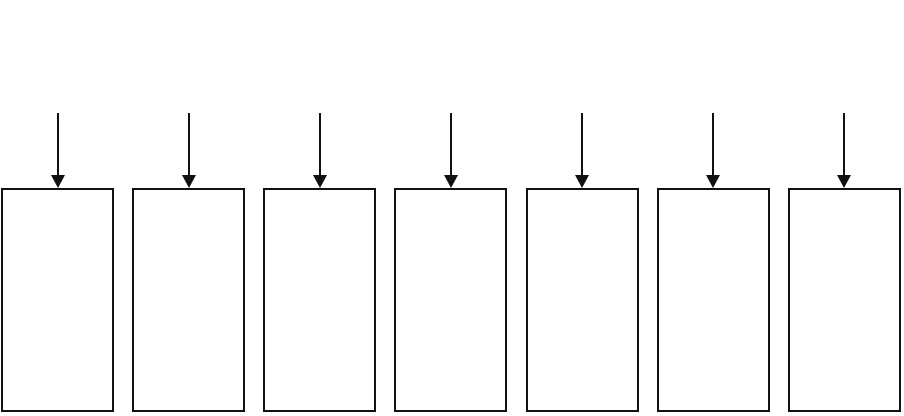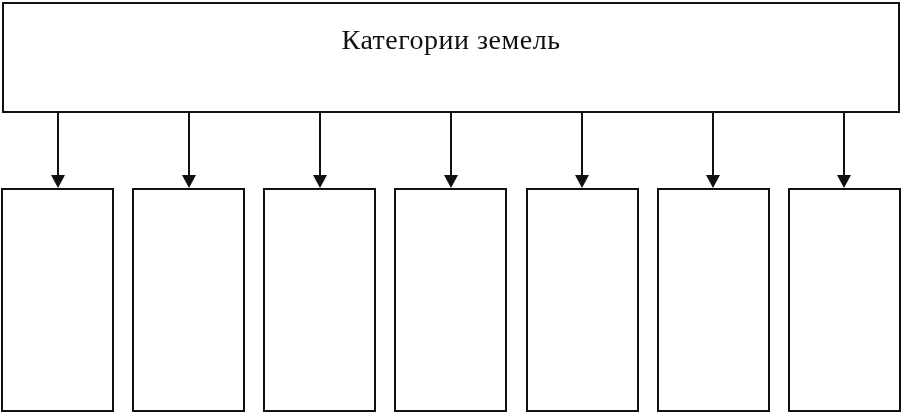--- a/index.html
+++ b/index.html
@@ -72,23 +72,20 @@
     height: 224px;
     box-sizing: border-box;
     border: 2px solid var(--line, #111111);
     background: var(--bg, #ffffff);
   }
 </style>
 </head>
 <body>
 
 <div class="canvas">
-  <div class="header-box">
-    <span class="header-label">Категории земель</span>
-  </div>
   <div class="category-row">
   <div class="category-col">
     <div class="down-arrow">
       <div class="arrow-shaft"></div>
       <div class="arrow-head"></div>
     </div>
     <div class="category-box"></div>
   </div>
 
   <div class="category-col">

